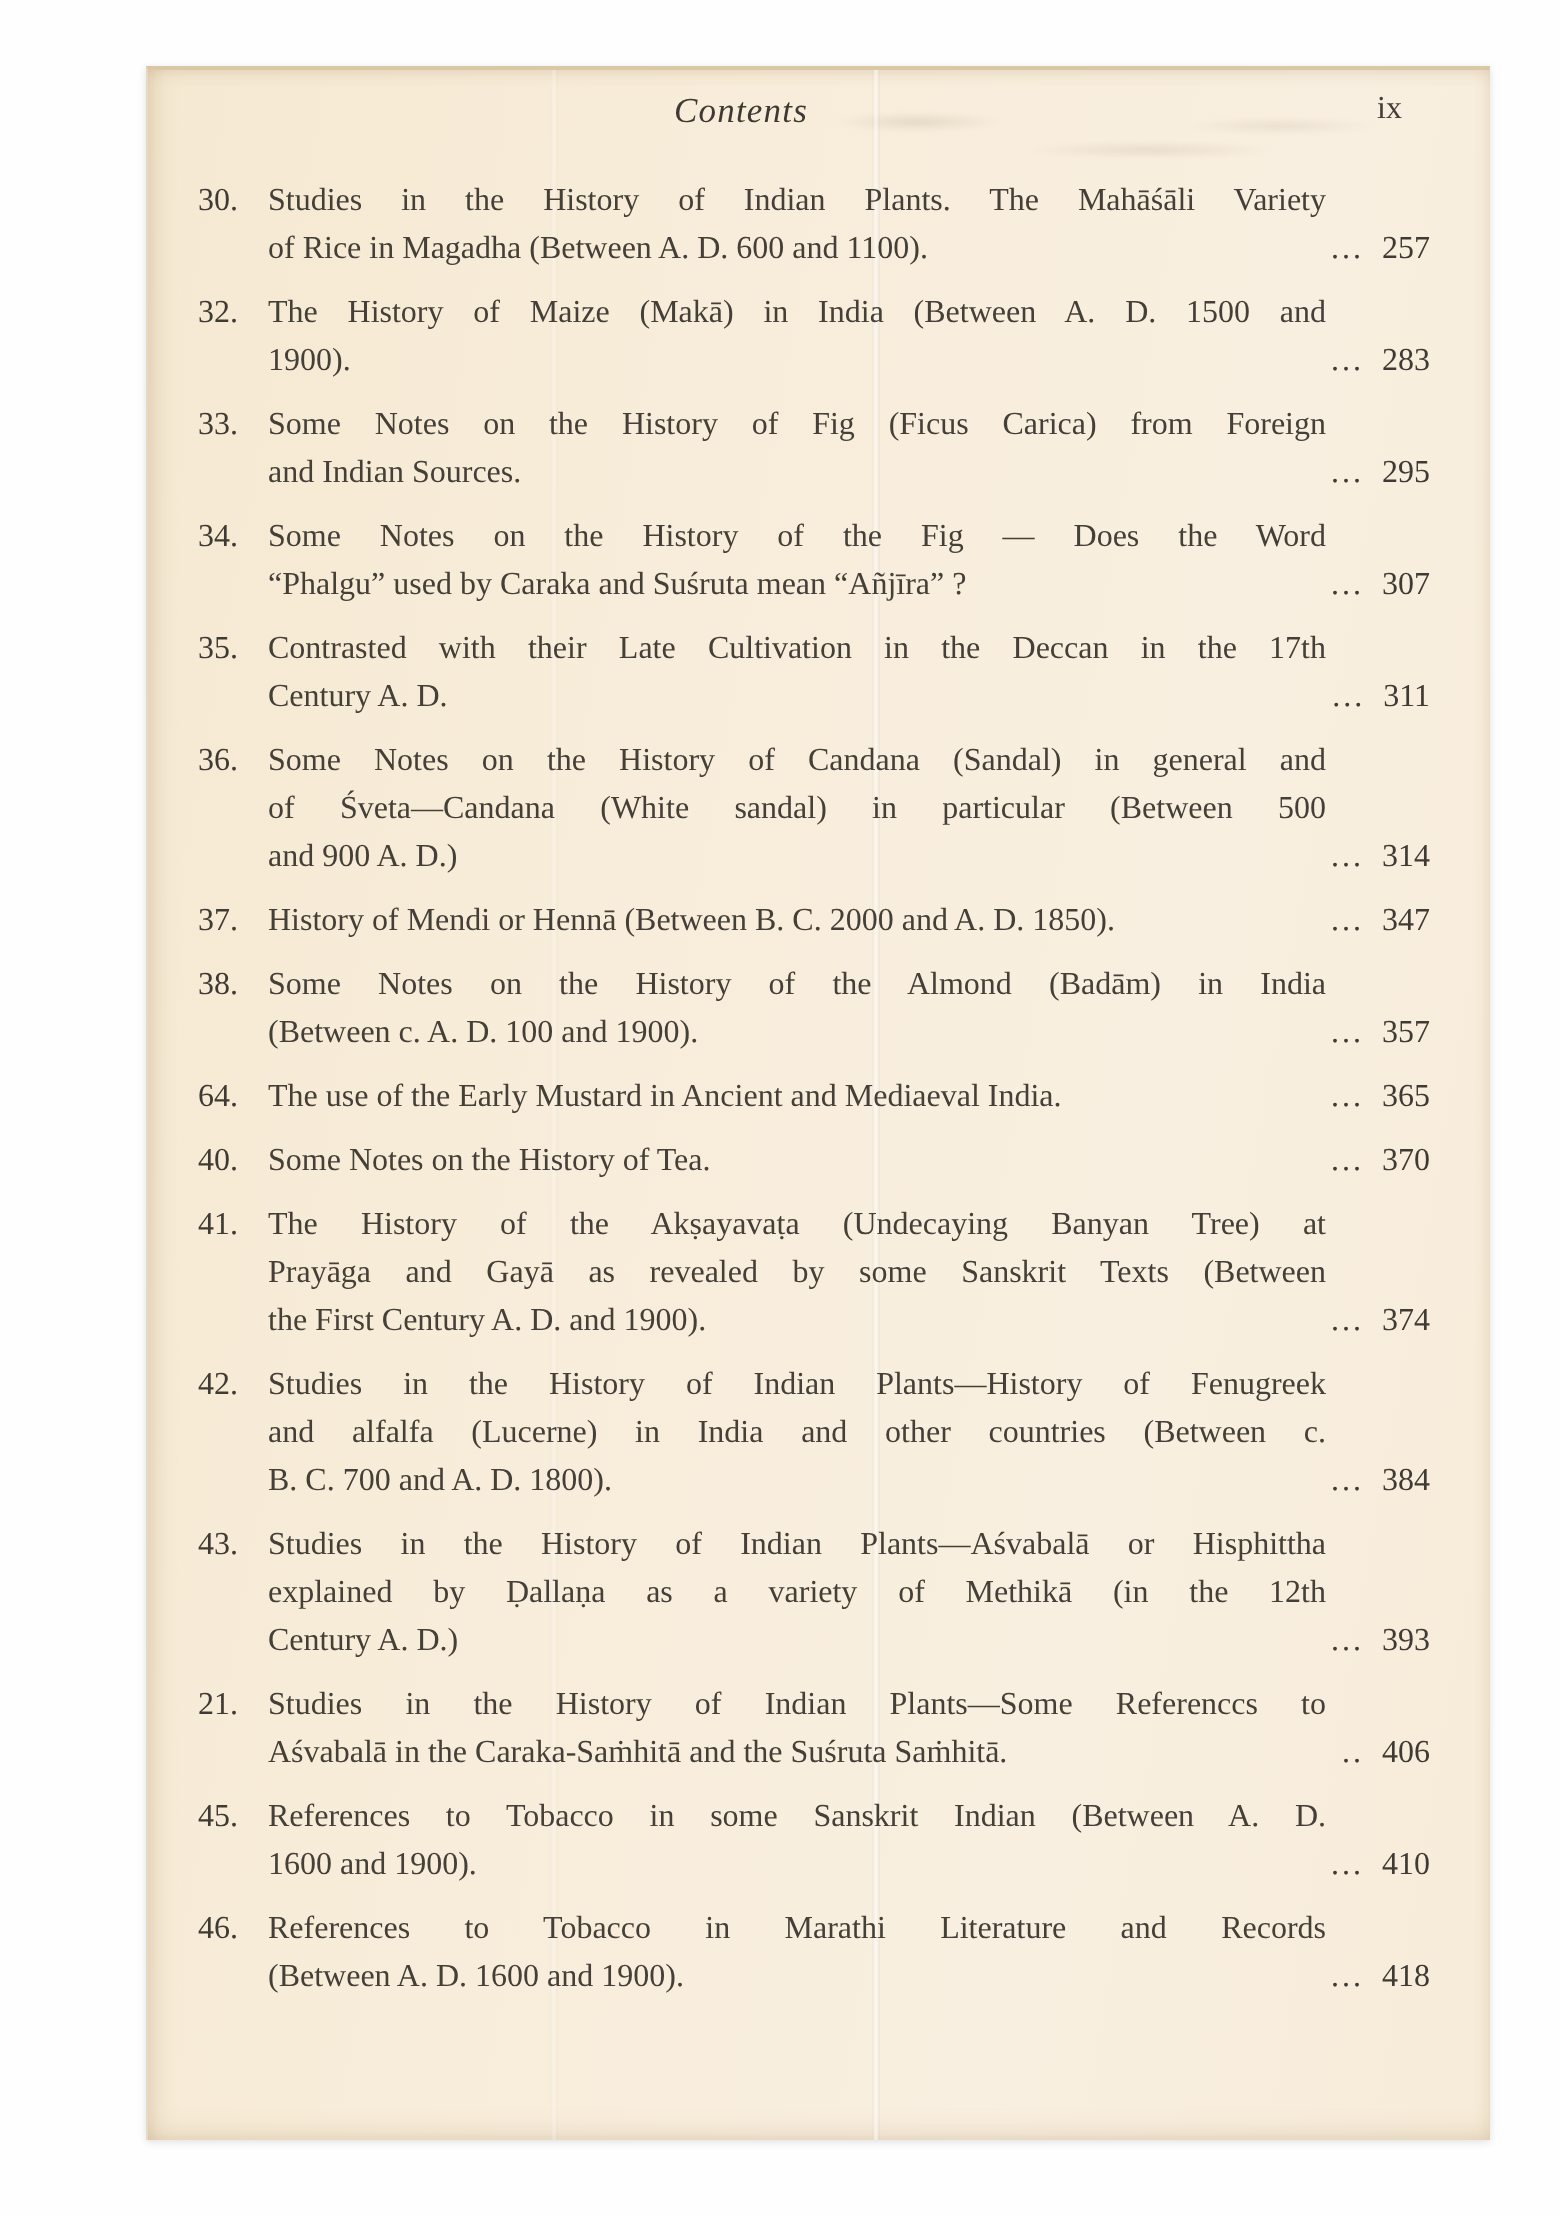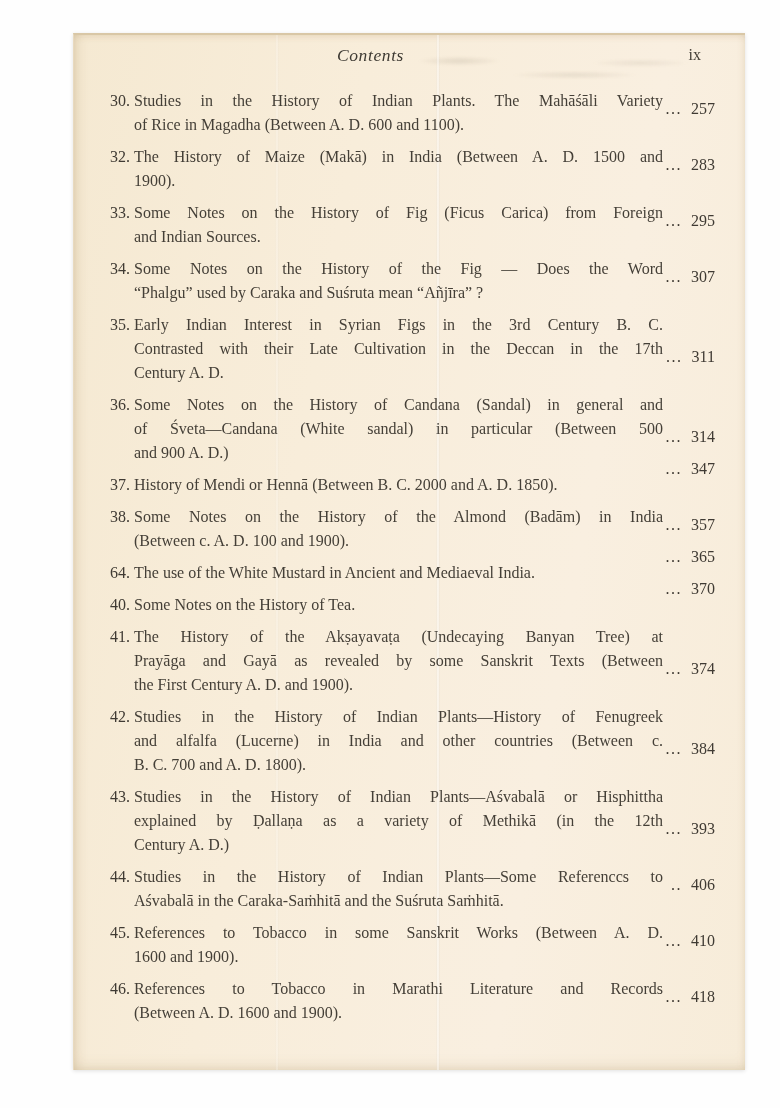--- a/index.html
+++ b/index.html
@@ -89,36 +89,36 @@
     padding-right: 52px;
     margin-bottom: 8px;
     font-size: 16px;
     line-height: 24px;
   }
   .num {
     position: absolute;
     left: 2px;
     top: 0;
     width: 42px;
-    text-align: right;
+    text-align: center;
     color: #3f3a33;
   }
   .line {
     text-align: justify;
     text-align-last: justify;
     color: #443f37;
   }
   .line.last {
     text-align: center;
     text-align-last: left;
   }
   .pageref {
     position: absolute;
     right: 0;
-    bottom: 16px;
+    bottom: 0;
     line-height: 24px;
     white-space: nowrap;
     color: #3f3a33;
   }
   .dots {
     letter-spacing: 1.5px;
     margin-right: 9px;
   }
 </style>
 </head>
@@ -164,21 +164,20 @@
     <span class="num">34.</span>
     <div class="body">
             <div class="line full">Some Notes on the History of the Fig — Does the Word</div>
             <div class="line last">“Phalgu” used by Caraka and Suśruta mean “Añjīra” ?</div>
           </div>
     <span class="pageref"><span class="dots">...</span><span class="pg">307</span></span>
   </div>
         <div class="entry">
     <span class="num">35.</span>
     <div class="body">
-            <div class="line full">Early Indian Interest in Syrian Figs in the 3rd Century B. C.</div>
             <div class="line full">Contrasted with their Late Cultivation in the Deccan in the 17th</div>
             <div class="line last">Century A. D.</div>
           </div>
     <span class="pageref"><span class="dots">...</span><span class="pg">311</span></span>
   </div>
         <div class="entry">
     <span class="num">36.</span>
     <div class="body">
             <div class="line full">Some Notes on the History of Candana (Sandal) in general and</div>
             <div class="line full">of Śveta—Candana (White sandal) in particular (Between 500</div>
@@ -197,21 +196,21 @@
     <span class="num">38.</span>
     <div class="body">
             <div class="line full">Some Notes on the History of the Almond (Badām) in India</div>
             <div class="line last">(Between c. A. D. 100 and 1900).</div>
           </div>
     <span class="pageref"><span class="dots">...</span><span class="pg">357</span></span>
   </div>
         <div class="entry">
     <span class="num">64.</span>
     <div class="body">
-            <div class="line last">The use of the White Mustard in Ancient and Mediaeval India.</div>
+            <div class="line last">The use of the Early Mustard in Ancient and Mediaeval India.</div>
           </div>
     <span class="pageref"><span class="dots">...</span><span class="pg">365</span></span>
   </div>
         <div class="entry">
     <span class="num">40.</span>
     <div class="body">
             <div class="line last">Some Notes on the History of Tea.</div>
           </div>
     <span class="pageref"><span class="dots">...</span><span class="pg">370</span></span>
   </div>
@@ -236,31 +235,31 @@
         <div class="entry">
     <span class="num">43.</span>
     <div class="body">
             <div class="line full">Studies in the History of Indian Plants—Aśvabalā or Hisphittha</div>
             <div class="line full">explained by Ḍallaṇa as a variety of Methikā (in the 12th</div>
             <div class="line last">Century A. D.)</div>
           </div>
     <span class="pageref"><span class="dots">...</span><span class="pg">393</span></span>
   </div>
         <div class="entry">
-    <span class="num">44.</span>
+    <span class="num">21.</span>
     <div class="body">
             <div class="line full">Studies in the History of Indian Plants—Some Referenccs to</div>
             <div class="line last">Aśvabalā in the Caraka-Saṁhitā and the Suśruta Saṁhitā.</div>
           </div>
     <span class="pageref"><span class="dots">..</span><span class="pg">406</span></span>
   </div>
         <div class="entry">
     <span class="num">45.</span>
     <div class="body">
-            <div class="line full">References to Tobacco in some Sanskrit Works (Between A. D.</div>
+            <div class="line full">References to Tobacco in some Sanskrit Indian (Between A. D.</div>
             <div class="line last">1600 and 1900).</div>
           </div>
     <span class="pageref"><span class="dots">...</span><span class="pg">410</span></span>
   </div>
         <div class="entry">
     <span class="num">46.</span>
     <div class="body">
             <div class="line full">References to Tobacco in Marathi Literature and Records</div>
             <div class="line last">(Between A. D. 1600 and 1900).</div>
           </div>

